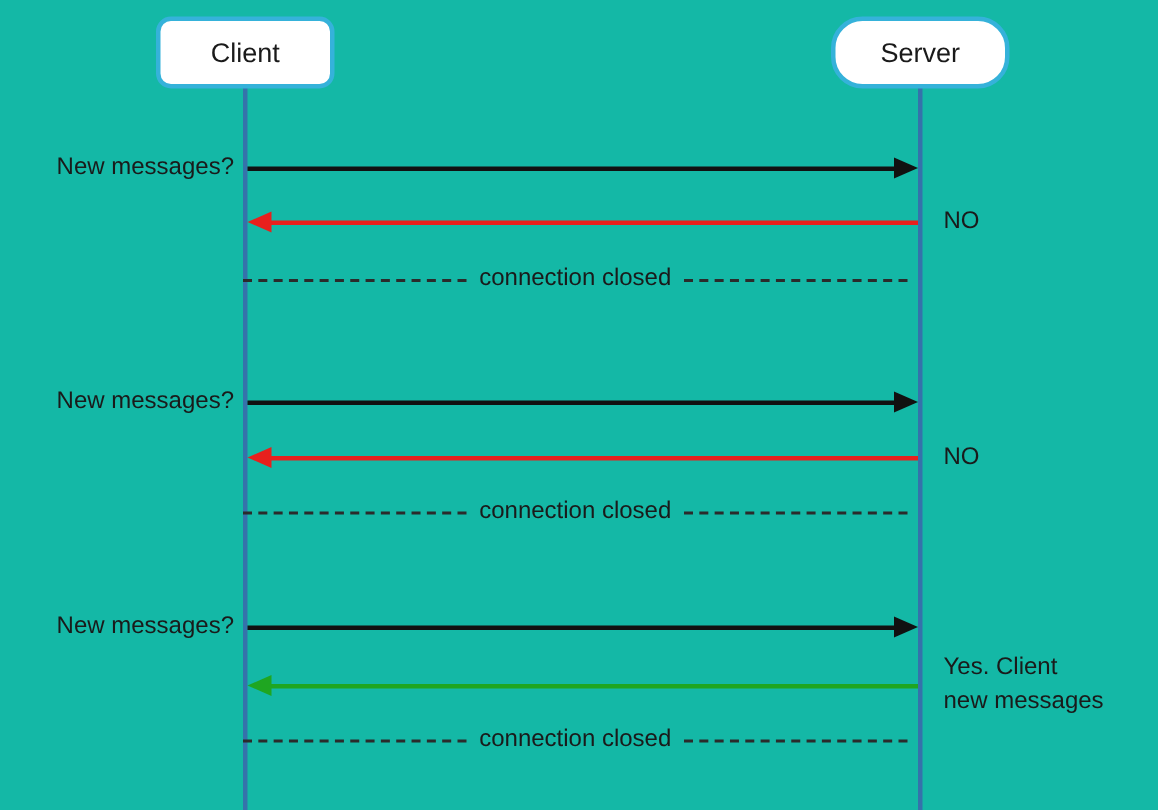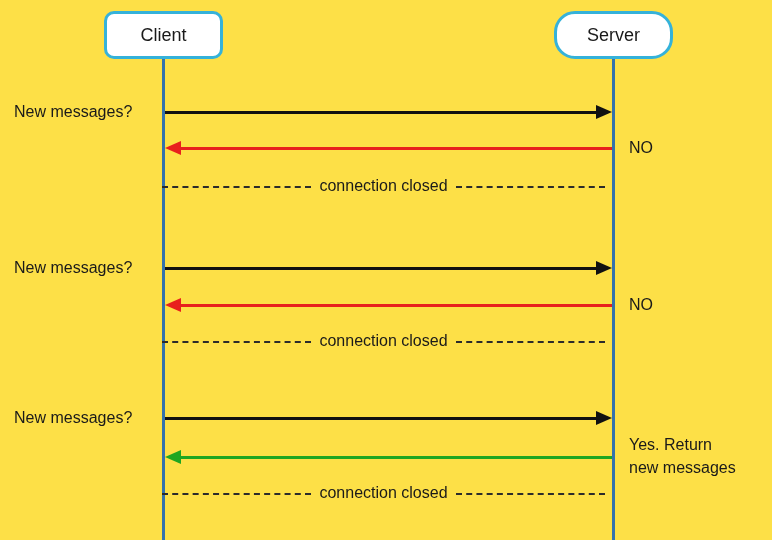--- a/index.html
+++ b/index.html
@@ -4,21 +4,21 @@
 <style>
   html, body { margin: 0; padding: 0; }
   body {
     font-family: "Liberation Sans", "DejaVu Sans", sans-serif;
     background: #ffffff;
   }
   .canvas {
     position: relative;
     width: 772px;
     height: 540px;
-    background: #fde047;
+    background: #14b8a6;
     overflow: hidden;
     color: #1a1a1a;
   }
 
   
   .actor-box {
     position: absolute;
     top: 11px;
     width: 113px;
     height: 42px;
@@ -75,21 +75,21 @@
   .arrow.to-left  .head { left: 0;  border-right: 16px solid #111111; }
 
   
   .msg-label {
     position: absolute;
     font-size: 16px;
     line-height: 22px;
     color: #1a1a1a;
     white-space: pre-line;
   }
-  .request-label { left: 14px; width: 142px; text-align: left; }
+  .request-label { left: 14px; width: 142px; text-align: right; }
   .response-label { left: 629px; }
 
   
   .closed-line {
     position: absolute;
     left: 162px;
     width: 443px;
     display: flex;
     align-items: center;
     z-index: 3;
@@ -167,21 +167,21 @@
 
   <div class="msg-label request-label c3-req-label" style="color: rgb(26, 26, 26);">New messages?</div>
   <div class="arrow to-right c3-req">
     <div class="shaft" style="background: rgb(17, 17, 17);"></div>
     <div class="head" style="border-left-color: rgb(17, 17, 17);"></div>
   </div>
   <div class="arrow to-left c3-resp">
     <div class="shaft" style="background: rgb(31, 166, 33);"></div>
     <div class="head" style="border-right-color: rgb(31, 166, 33);"></div>
   </div>
-  <div class="msg-label response-label c3-resp-label" style="color: rgb(26, 26, 26);">Yes. Return
+  <div class="msg-label response-label c3-resp-label" style="color: rgb(26, 26, 26);">Yes. Client
 new messages</div>
   <div class="closed-line c3-closed">
     <div class="dash" style="border-top-color: rgb(43, 43, 43);"></div>
     <span class="closed-label" style="color: rgb(26, 26, 26);">connection closed</span>
     <div class="dash" style="border-top-color: rgb(43, 43, 43);"></div>
   </div>
 
 </div>
 
 </body></html>

